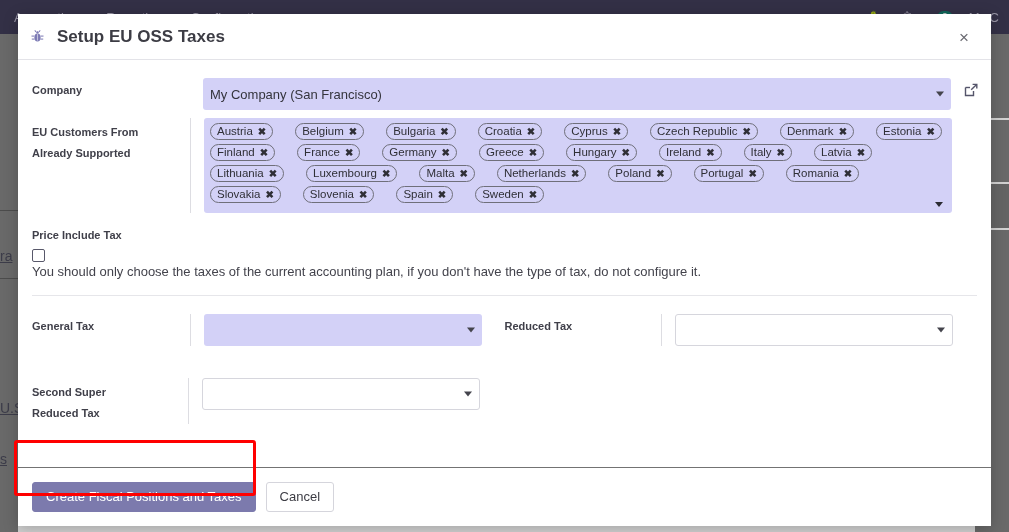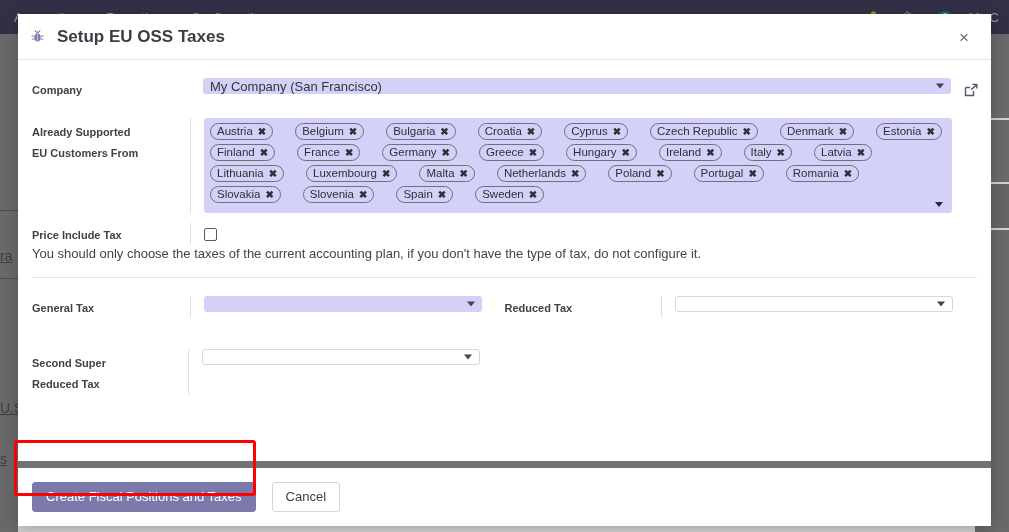--- a/index.html
+++ b/index.html
@@ -183,21 +183,21 @@
   }
   .field-ctl {
     flex: 1;
     display: flex;
     align-items: flex-start;
   }
 
   
   .select-box {
     position: relative;
-    height: 16px;
+    height: 32px;
     background: #d3d1f7;
     border-radius: 3px;
     display: flex;
     align-items: center;
     padding: 0 22px 0 7px;
     font-size: 13px;
     color: #34343c;
     box-sizing: border-box;
     cursor: pointer;
   }
@@ -303,25 +303,25 @@
   }
   .tax-col { flex: 1; display: flex; align-items: flex-start; }
   .tax-col .field-label { width: 158px; min-width:158px; }
   .tax-col.right .field-label { width: 156px; min-width:156px; }
   .tax-select { width: 278px; }
   .tax-select.right-w { width: 278px; }
 
   
   .modal-footer {
     min-height: 58px;
-    border-top: 7px solid #737373;
+    border-top: 1px solid #737373;
     display: flex;
     align-items: center;
     padding: 0 14px;
-    gap: 16px;
+    gap: 10px;
     position: relative;
   }
   .btn {
     font-family: "Liberation Sans", sans-serif;
     font-size: 13px;
     border-radius: 3px;
     padding: 6px 13px;
     cursor: pointer;
     line-height: 1.25;
   }
@@ -418,22 +418,22 @@
             <path d="M2.5 5.5 H7" fill="none" stroke="#55556a" stroke-width="1.4"></path>
             <path d="M8.2 7.8 L13.6 2.4" fill="none" stroke="#55556a" stroke-width="1.4"></path>
             <path d="M9.6 2.4 H13.8 V6.6" fill="none" stroke="#55556a" stroke-width="1.4"></path>
           </svg>
         </span>
       </div>
     </div>
 
     <div class="form-row" style="margin-top:8px;">
       <div class="field-label tall">
+        <div>EU Customers From</div>
         <div>Already Supported</div>
-        <div>EU Customers From</div>
       </div>
       <div class="sep"></div>
       <div class="field-ctl">
         <div class="tags-box">
           <div class="tags-wrap" id="tags-wrap">
               <span class="tag">
                 <span>Austria</span>
                 <span class="tag-x">✖</span>
               </span>
               <span class="tag">
@@ -539,21 +539,21 @@
               <span class="tag">
                 <span>Sweden</span>
                 <span class="tag-x">✖</span>
               </span>
             </div>
           <span class="tags-caret"></span>
         </div>
       </div>
     </div>
 
-    <div class="form-row" style="margin-top:10px;">
+    <div class="form-row" style="margin-top:10px;flex-direction:column;">
       <div class="field-label">Price Include Tax</div>
       <div class="sep"></div>
       <div class="field-ctl">
         <div class="checkbox"></div>
       </div>
     </div>
 
     <div class="help-text">You should only choose the taxes of the current accounting plan, if you don't have the type of tax, do not configure it.</div>
 
     <div class="divider"></div>

